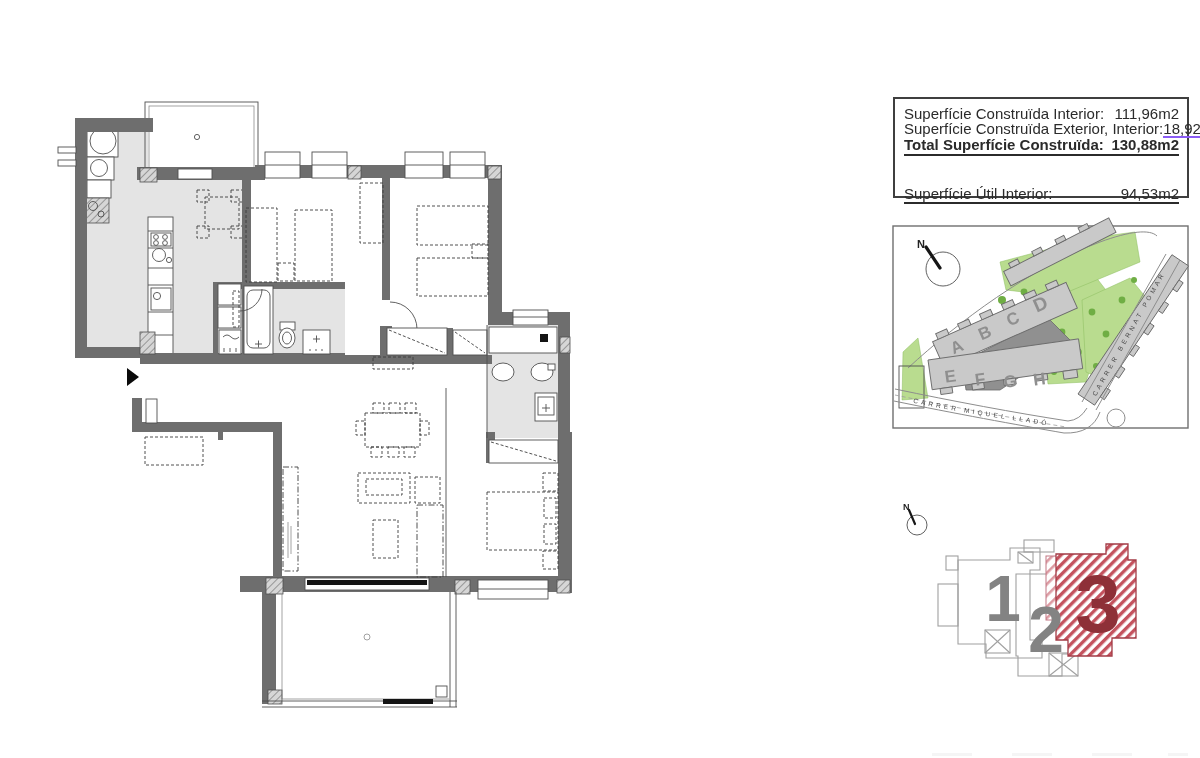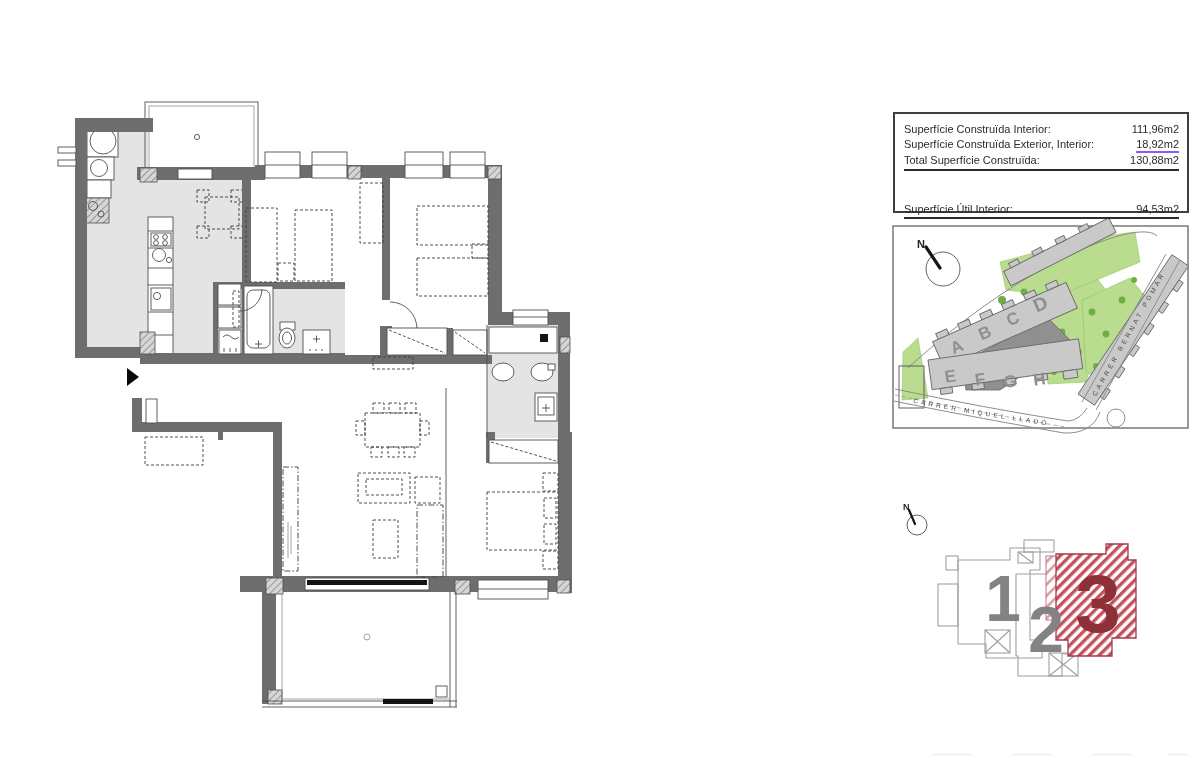--- a/index.html
+++ b/index.html
@@ -28,27 +28,27 @@
   .sp-street{font:6.5px "Liberation Sans",sans-serif;fill:#4a4a4a;letter-spacing:3.2px}
   .north-ln{stroke:#161616;stroke-width:3.2;stroke-linecap:round}
   .north-ln2{stroke:#161616;stroke-width:2.2;stroke-linecap:round}
   .north-txt{font:bold 11px "Liberation Sans",sans-serif;fill:#222}
   .north-txt2{font:bold 9px "Liberation Sans",sans-serif;fill:#222}
   
   .kp-line{fill:none;stroke:#a0a0a0;stroke-width:1.1}
   .kp-num{font:bold 64px "Liberation Sans",sans-serif;fill:#838383}
   .kp-num3{font:bold 82px "Liberation Sans",sans-serif}
   
-  .info{position:absolute;left:893px;top:112px;width:296px;height:101px;
+  .info{position:absolute;left:893px;top:97px;width:296px;height:101px;
         border:2px solid #3f3f3f;background:#fff;box-sizing:border-box;
-        padding:8px 8px 0 9px;font-size:11px;line-height:14.6px;color:#2b2b2b;}
+        padding:8px 8px 0 9px;font-size:15px;line-height:14.6px;color:#2b2b2b;}
   .irow{display:flex;justify-content:space-between;white-space:nowrap}
   .irow .v{text-align:center}
   .vu{border-bottom:2px solid #8b5cf6}
-  .total{font-weight:normal;border-bottom:2px solid #2b2b2b;padding-bottom:1px}
+  .total{font-weight:bold;border-bottom:2px solid #2b2b2b;padding-bottom:1px}
   .util{margin-top:31px;border-bottom:2px solid #2b2b2b;padding-bottom:1px}
 </style>
 </head>
 <body>
 
 <div class="page">
 
 <svg width="1200" height="758" viewBox="0 0 1200 758">
   <defs>
     <pattern id="hatchCol" patternUnits="userSpaceOnUse" width="5" height="5" patternTransform="rotate(45)">

